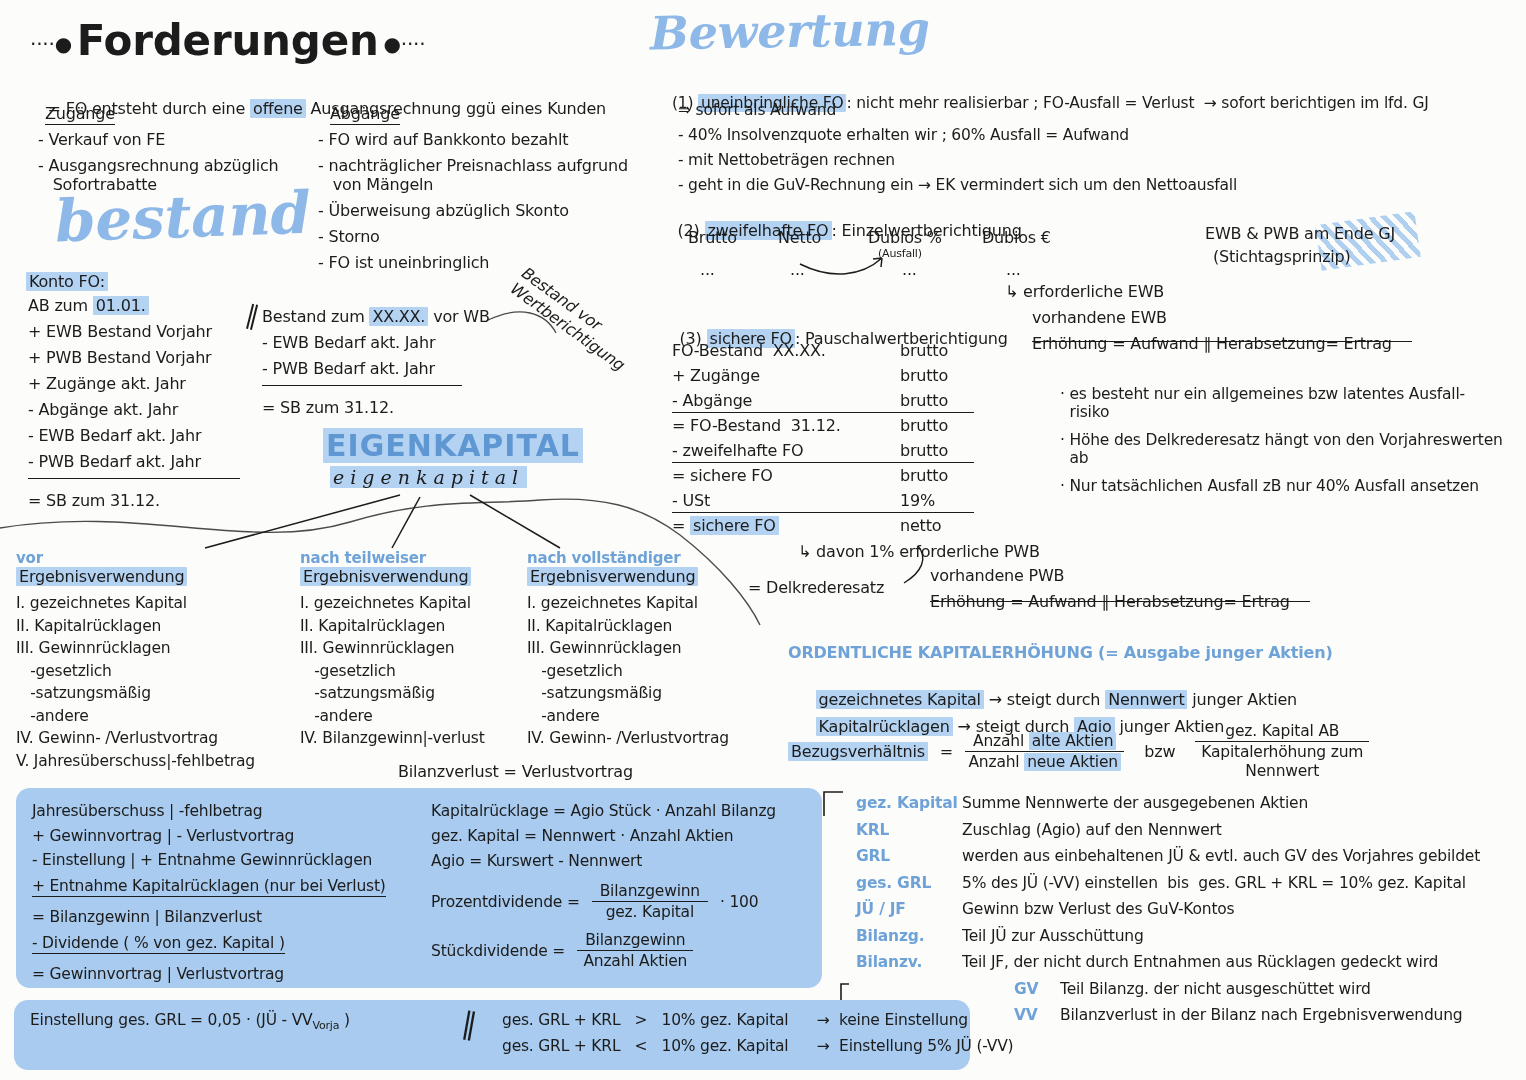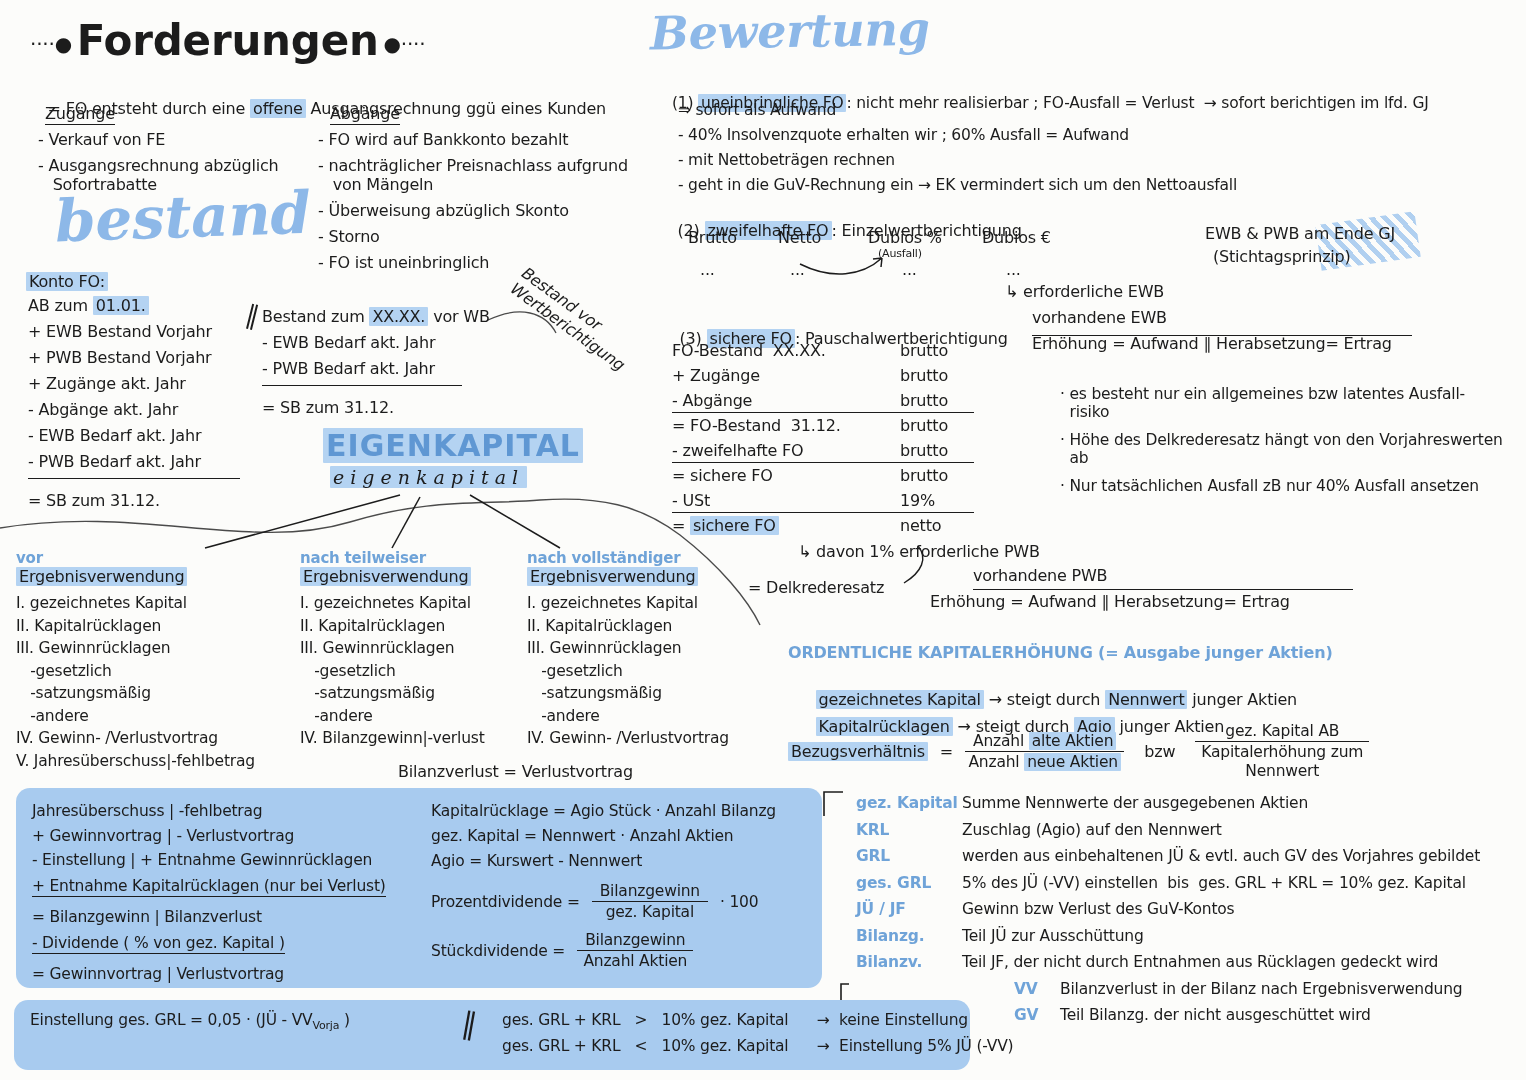--- a/index.html
+++ b/index.html
@@ -183,21 +183,21 @@
   <div class="abs t" style="left:700px;top:260px">...</div>
   <div class="abs t" style="left:790px;top:260px">...</div>
   <div class="abs t" style="left:902px;top:260px">...</div>
   <div class="abs t" style="left:1006px;top:260px">...</div>
 
   <div class="abs scribble" style="left:1318px;top:218px;width:100px;height:46px;transform:rotate(-8deg)"></div>
   <div class="abs t" style="left:1205px;top:224px">EWB &amp; PWB am Ende GJ</div>
   <div class="abs t" style="left:1213px;top:247px">(Stichtagsprinzip)</div>
 
   <div class="abs t" style="left:1005px;top:282px">↳ erforderliche EWB</div>
-  <div class="abs t" style="left:1032px;top:308px;width:380px;border-bottom:1.6px solid #1c1c1c;padding-bottom:8px">vorhandene EWB</div>
+  <div class="abs t" style="left:1032px;top:308px;width:380px;border-bottom:1.6px solid #1c1c1c;padding-bottom:14px">vorhandene EWB</div>
   <div class="abs t" style="left:1032px;top:334px">Erhöhung = Aufwand ∥ Herabsetzung= Ertrag</div>
 
   <div class="abs t" style="left:660px;top:310px">
     <span>(3) </span><span class="hl">sichere FO</span><span>: Pauschalwertberichtigung</span>
   </div>
 
   <div class="abs" style="left:672px;top:338px">
     <div class="forow">
         <span class="fl">FO-Bestand  XX.XX.</span>
         <span class="fr">brutto</span>
@@ -234,21 +234,21 @@
 
   <div class="abs" style="left:1060px;top:385px;width:460px">
       <div class="noteli">· es besteht nur ein allgemeines bzw latentes Ausfall-
   risiko</div>
       <div class="noteli">· Höhe des Delkrederesatz hängt von den Vorjahreswerten
   ab</div>
       <div class="noteli">· Nur tatsächlichen Ausfall zB nur 40% Ausfall ansetzen</div>
     </div>
 
   <div class="abs t" style="left:798px;top:542px">↳ davon 1% erforderliche PWB</div>
-  <div class="abs t" style="left:973px;top:566px;width:380px;border-bottom:1.6px solid #1c1c1c;padding-bottom:4px">vorhandene PWB</div>
+  <div class="abs t" style="left:930px;top:566px;width:380px;border-bottom:1.6px solid #1c1c1c;padding-bottom:16px">vorhandene PWB</div>
   <div class="abs t" style="left:748px;top:578px">= Delkrederesatz</div>
   <div class="abs t" style="left:930px;top:592px">Erhöhung = Aufwand ∥ Herabsetzung= Ertrag</div>
 
   <div class="abs t" style="left:796px;top:671px">
     <span class="hl">gezeichnetes Kapital</span><span> → steigt durch </span><span class="hl">Nennwert</span><span> junger Aktien</span>
   </div>
   <div class="abs blue b t" style="left:788px;top:643px">ORDENTLICHE KAPITALERHÖHUNG (= Ausgabe junger Aktien)</div>
   <div class="abs t" style="left:796px;top:698px">
     <span class="hl">Kapitalrücklagen</span><span> → steigt durch </span><span class="hl">Agio</span><span> junger Aktien</span>
   </div>
@@ -323,26 +323,26 @@
       </div>
     <div class="abbr-row">
         <span class="term">Bilanzg.</span>
         <span class="def">Teil JÜ zur Ausschüttung</span>
       </div>
     <div class="abbr-row">
         <span class="term">Bilanzv.</span>
         <span class="def">Teil JF, der nicht durch Entnahmen aus Rücklagen gedeckt wird</span>
       </div>
     <div class="abbr-row indent">
+        <span class="term" style="width:46px">GV</span>
+        <span class="def">Teil Bilanzg. der nicht ausgeschüttet wird</span>
+      </div>
+    <div class="abbr-row indent">
         <span class="term" style="width:46px">VV</span>
         <span class="def">Bilanzverlust in der Bilanz nach Ergebnisverwendung</span>
-      </div>
-    <div class="abbr-row indent">
-        <span class="term" style="width:46px">GV</span>
-        <span class="def">Teil Bilanzg. der nicht ausgeschüttet wird</span>
       </div>
   </div>
 
   <div class="abs box" style="left:14px;top:1000px;width:956px;height:70px">
     <div class="abs" style="left:16px;top:11px">
       <div class="sm" style="margin-bottom:8px;white-space:pre"><span>Einstellung ges. GRL = 0,05 · (JÜ - VV</span><sub style="font-size:11px">Vorja</sub><span> )</span></div>
     </div>
     <div class="abs" style="left:448px;top:6px;font-size:30px;font-style:italic;transform:rotate(10deg)">∥</div>
     <div class="abs" style="left:488px;top:11px">
       <div class="sm" style="margin-bottom:8px;white-space:pre">ges. GRL + KRL   &gt;   10% gez. Kapital      →  keine Einstellung</div>

